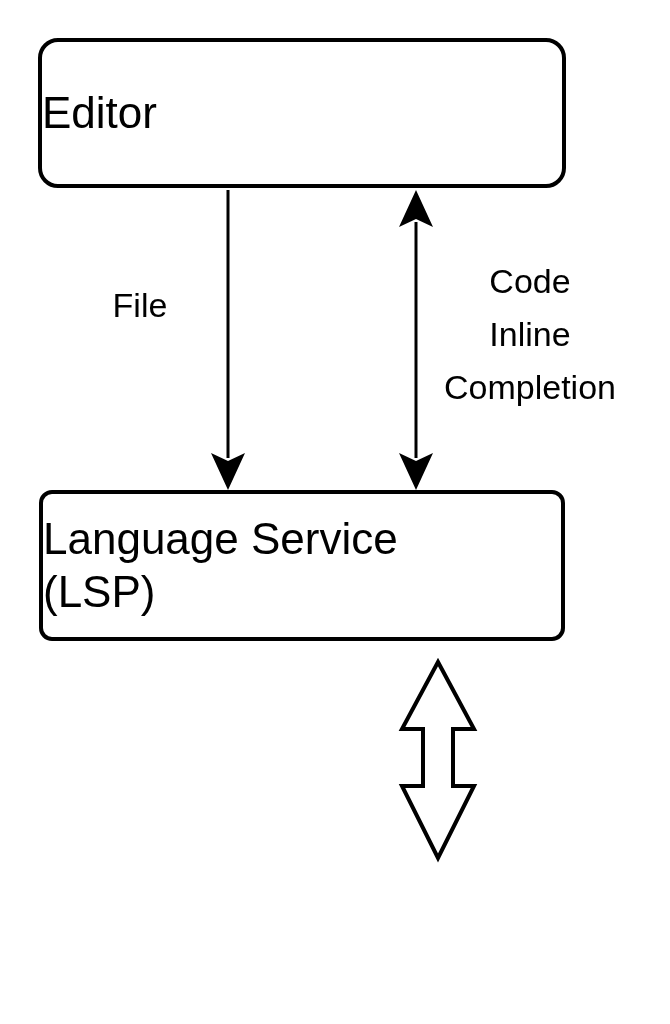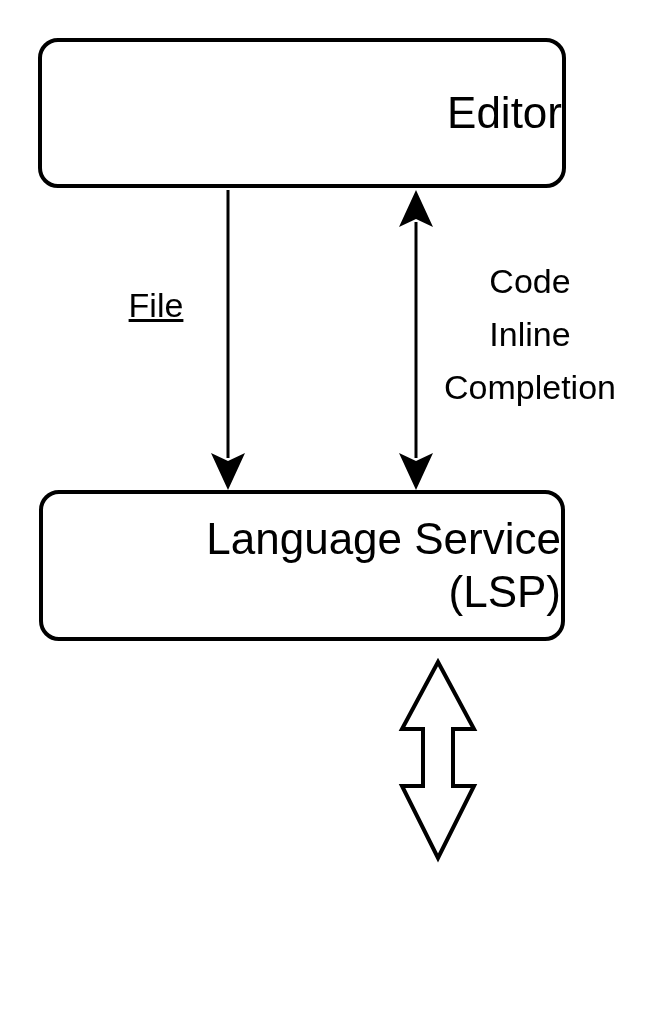--- a/index.html
+++ b/index.html
@@ -18,43 +18,42 @@
     left: 0; top: 0;
     width: 670px; height: 1024px;
   }
   .node {
     position: absolute;
     background: #ffffff;
     border: 4px solid #000000;
     border-radius: 20px;
     display: flex;
     flex-direction: column;
-    align-items: flex-end;
+    align-items: flex-start;
     justify-content: center;
     text-align: center;
     font-size: 44px;
     line-height: 1.2;
     font-weight: 400;
-    padding-left: 16px;
   }
   .node-editor { left: 38px;  top: 38px;  width: 528px; height: 150px; }
-  .node-lsp    { left: 39px;  top: 490px; width: 526px; height: 151px; }
+  .node-lsp    { left: 39px;  top: 490px; width: 526px; height: 151px; border-radius: 13px; }
   .node-llm    { left: 302px; top: 865px; width: 265px; height: 115px; border-radius: 18px; }
   .edge-label {
     position: absolute;
     display: flex;
     flex-direction: column;
     align-items: center;
     text-align: center;
     font-size: 34px;
     line-height: 53px;
     transform: translateX(-50%);
     white-space: nowrap;
   }
-  .label-file-sync { left: 156px; top: 279px; text-decoration: underline; }
+  .label-file-sync { left: 140px; top: 279px; }
   .label-inline    { left: 530px; top: 255px; }
 </style>
 </head>
 <body>
 
 <div class="canvas">
 
   <svg class="edges" viewBox="0 0 670 1024" xmlns="http://www.w3.org/2000/svg">
 
     <g>

